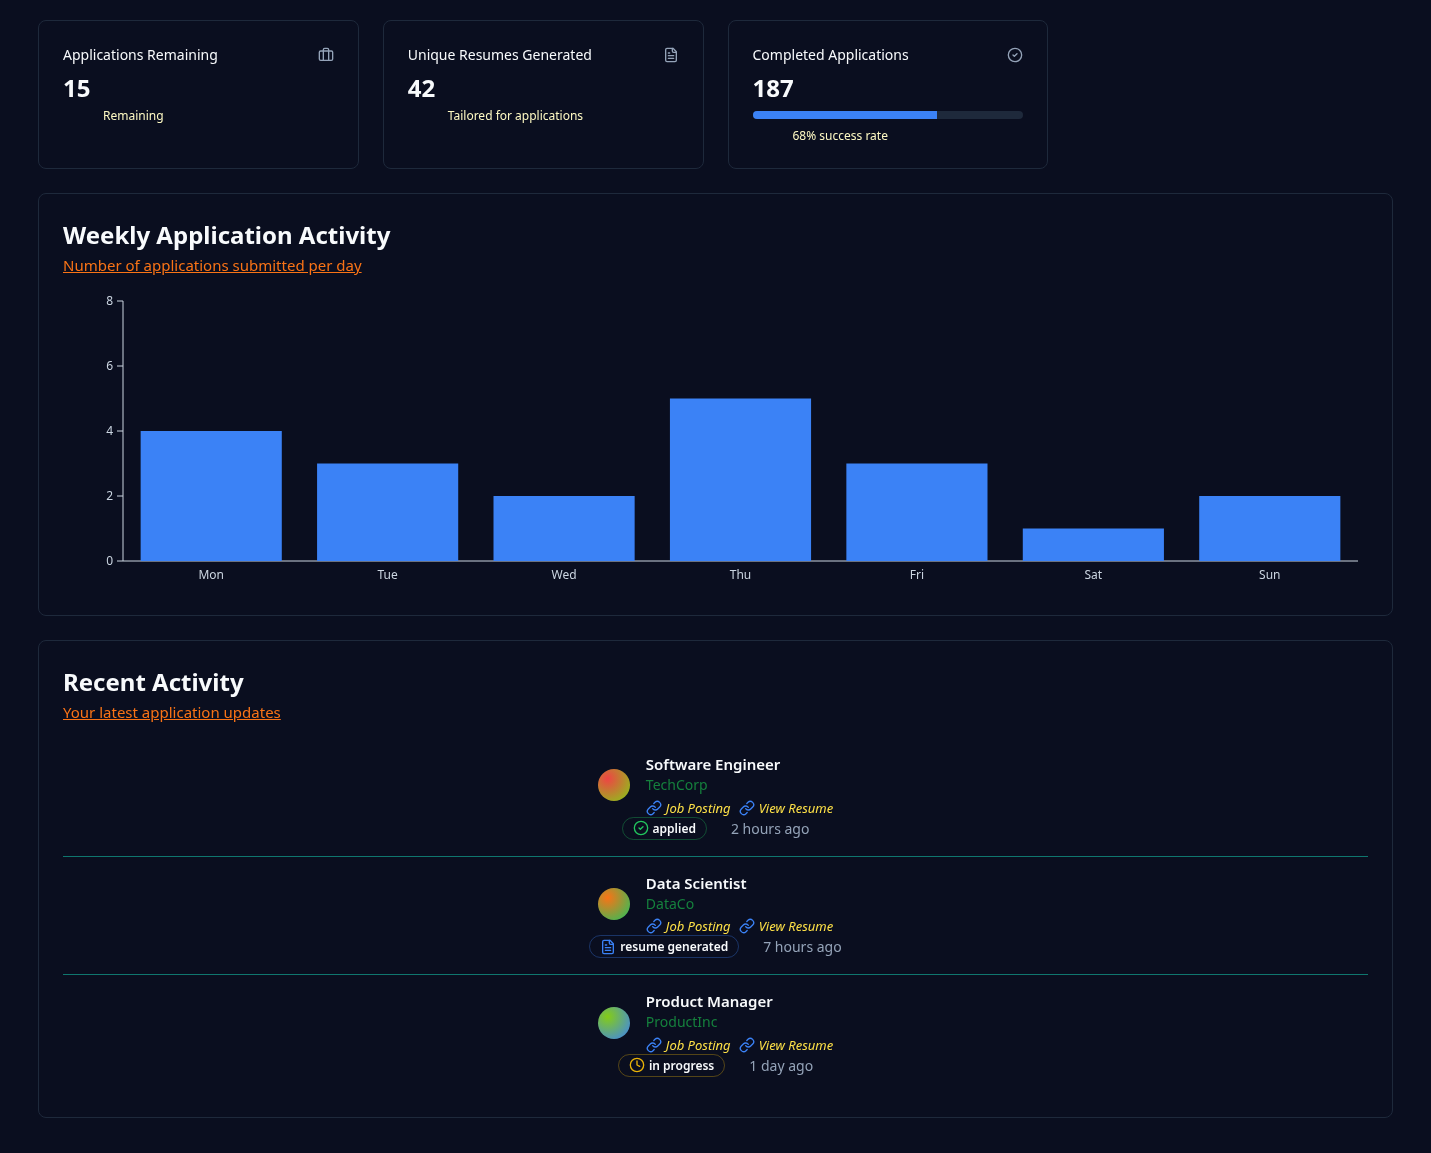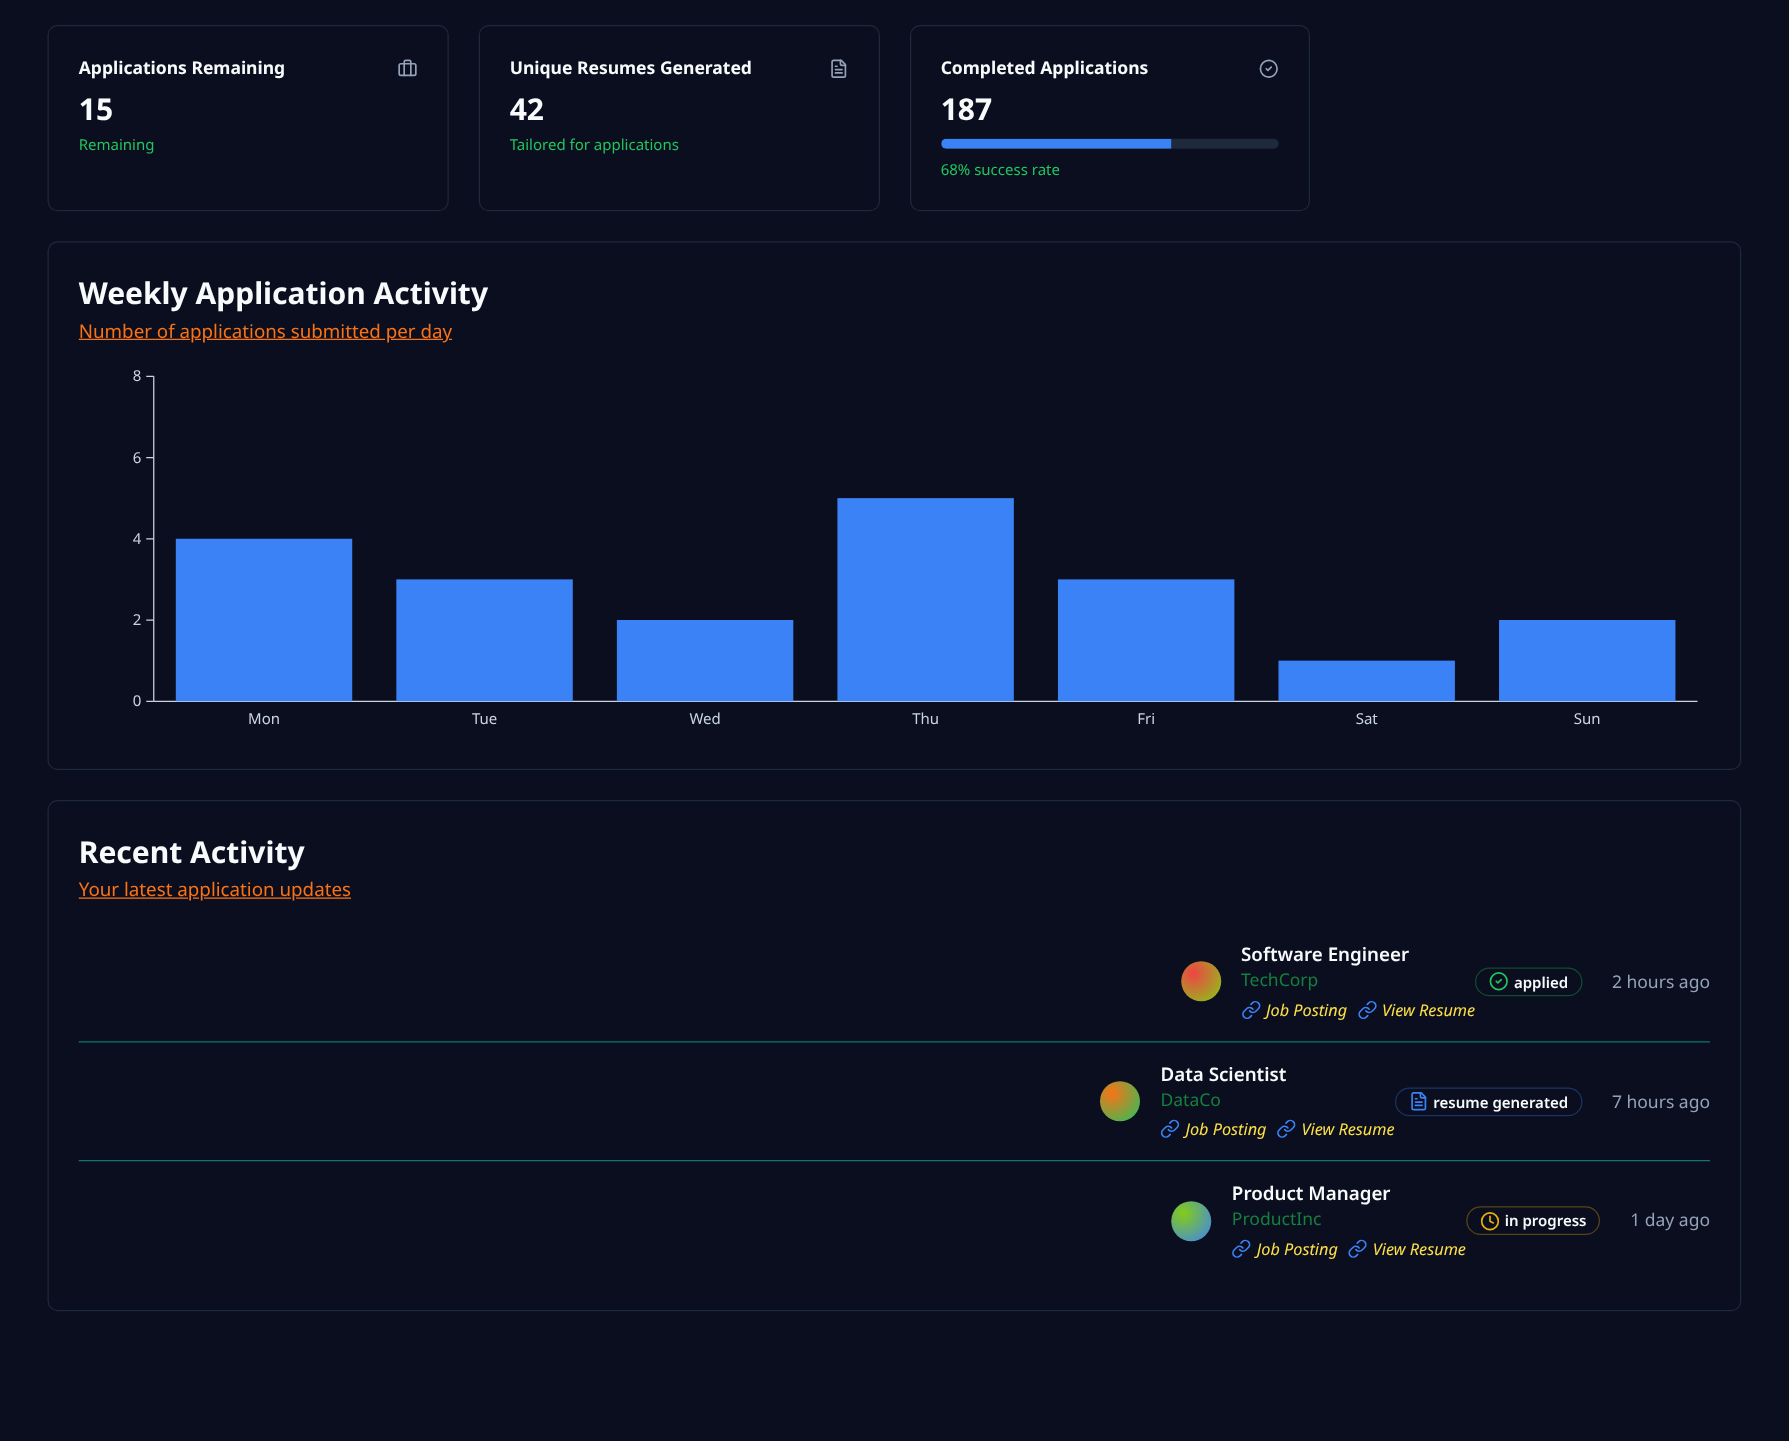--- a/index.html
+++ b/index.html
@@ -23,37 +23,38 @@
     background: #0a0e1f;
   }
   .stat-card .card-header {
     display: flex;
     justify-content: space-between;
     align-items: center;
     margin-bottom: 8px;
   }
   .stat-card .card-title {
     font-size: 14px;
-    font-weight: 700;
+    font-weight: 400;
     color: #f8fafc;
   }
   .stat-card .card-icon {
     color: #94a3b8;
     width: 16px;
     height: 16px;
   }
   .stat-card .stat-value {
     font-size: 24px;
     font-weight: 700;
     line-height: 1.3;
   }
   .stat-card .stat-sub {
     font-size: 12px;
-    color: #22c55e;
+    color: #fef9c3;
     margin-top: 4px;
+    margin-left: 40px;
   }
   .progress-outer {
     width: 100%;
     height: 8px;
     background: #1e293b;
     border-radius: 9999px;
     margin-top: 8px;
     overflow: hidden;
   }
   .progress-inner {
@@ -94,22 +95,23 @@
     stroke-width: 1;
   }
   .chart-bar {
     fill: #3b82f6;
   }
   
   .activity-list { }
   .activity-row {
     display: flex;
     align-items: center;
-    justify-content: flex-end;
+    justify-content: center;
     padding: 16px 0;
+    flex-direction: column;
   }
   .activity-row + .activity-row {
     border-top: 1px solid #0f766e;
   }
   .activity-left {
     display: flex;
     align-items: center;
     gap: 16px;
   }
   .avatar {

